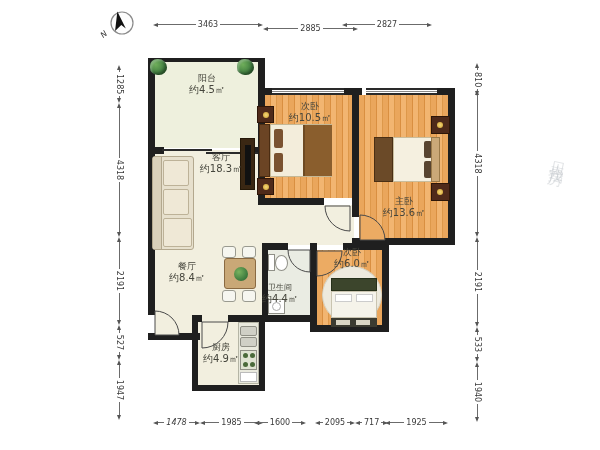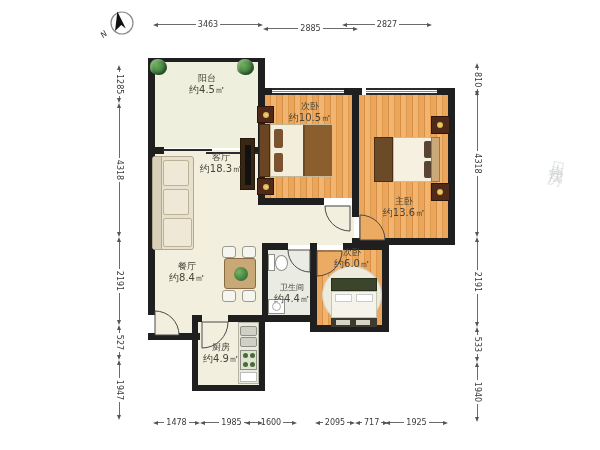--- a/index.html
+++ b/index.html
@@ -197,21 +197,21 @@
     <span class="ar2">约13.6㎡</span>
   </div>
   <div class="rlabel" style="left:221px;top:152px;">
     <span class="nm">客厅</span>
     <span class="ar2">约18.3㎡</span>
   </div>
   <div class="rlabel" style="left:187px;top:261px;">
     <span class="nm">餐厅</span>
     <span class="ar2">约8.4㎡</span>
   </div>
-  <div class="rlabel" style="left:292px;top:283px;font-size:8px;">
+  <div class="rlabel" style="left:280px;top:283px;font-size:8px;">
     <span class="nm" style="font-size:8px;">卫生间</span>
     <span class="ar2">约4.4㎡</span>
   </div>
   <div class="rlabel" style="left:352px;top:247px;">
     <span class="nm">次卧</span>
     <span class="ar2">约6.0㎡</span>
   </div>
   <div class="rlabel" style="left:221px;top:342px;">
     <span class="nm">厨房</span>
     <span class="ar2">约4.9㎡</span>
@@ -232,35 +232,35 @@
       <span class="ar"></span>
   </div>
   <div class="dim" style="left:342px;top:20px;width:90px;">
     <span class="al"></span>
       <span class="line"></span>
       <span class="lbl">2827</span>
       <span class="line"></span>
       <span class="ar"></span>
   </div>
 
-  <div class="dim" style="left:153px;top:418px;width:47px;">
+  <div class="dim" style="left:153px;top:418px;width:47px;font-style:italic;">
     <span class="al"></span>
       <span class="line"></span>
       <span class="lbl">1478</span>
       <span class="line"></span>
       <span class="ar"></span>
   </div>
   <div class="dim" style="left:200px;top:418px;width:63px;">
     <span class="al"></span>
       <span class="line"></span>
       <span class="lbl">1985</span>
       <span class="line"></span>
       <span class="ar"></span>
   </div>
-  <div class="dim" style="left:245px;top:418px;width:52px;">
+  <div class="dim" style="left:254px;top:418px;width:52px;">
     <span class="al"></span>
       <span class="line"></span>
       <span class="lbl">1600</span>
       <span class="line"></span>
       <span class="ar"></span>
   </div>
   <div class="dim" style="left:315px;top:418px;width:40px;">
     <span class="al"></span>
       <span class="line"></span>
       <span class="lbl">2095</span>

